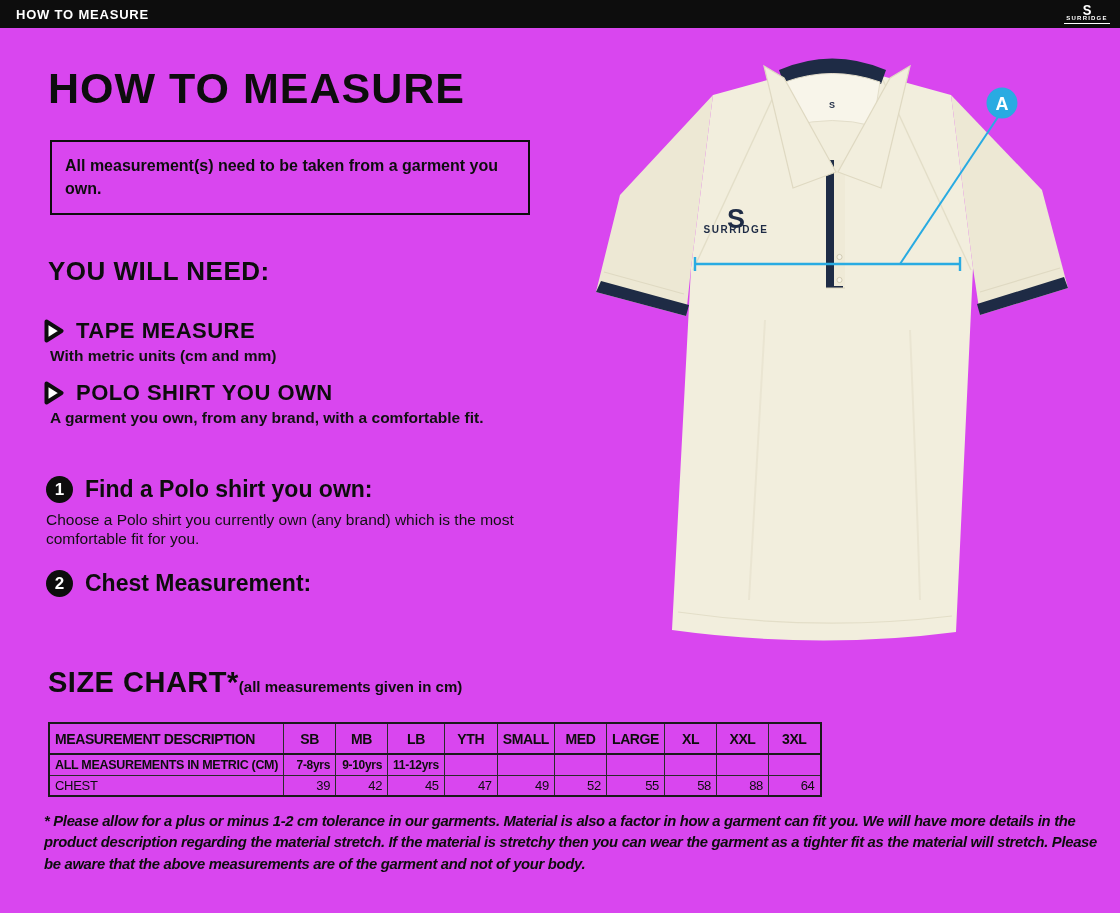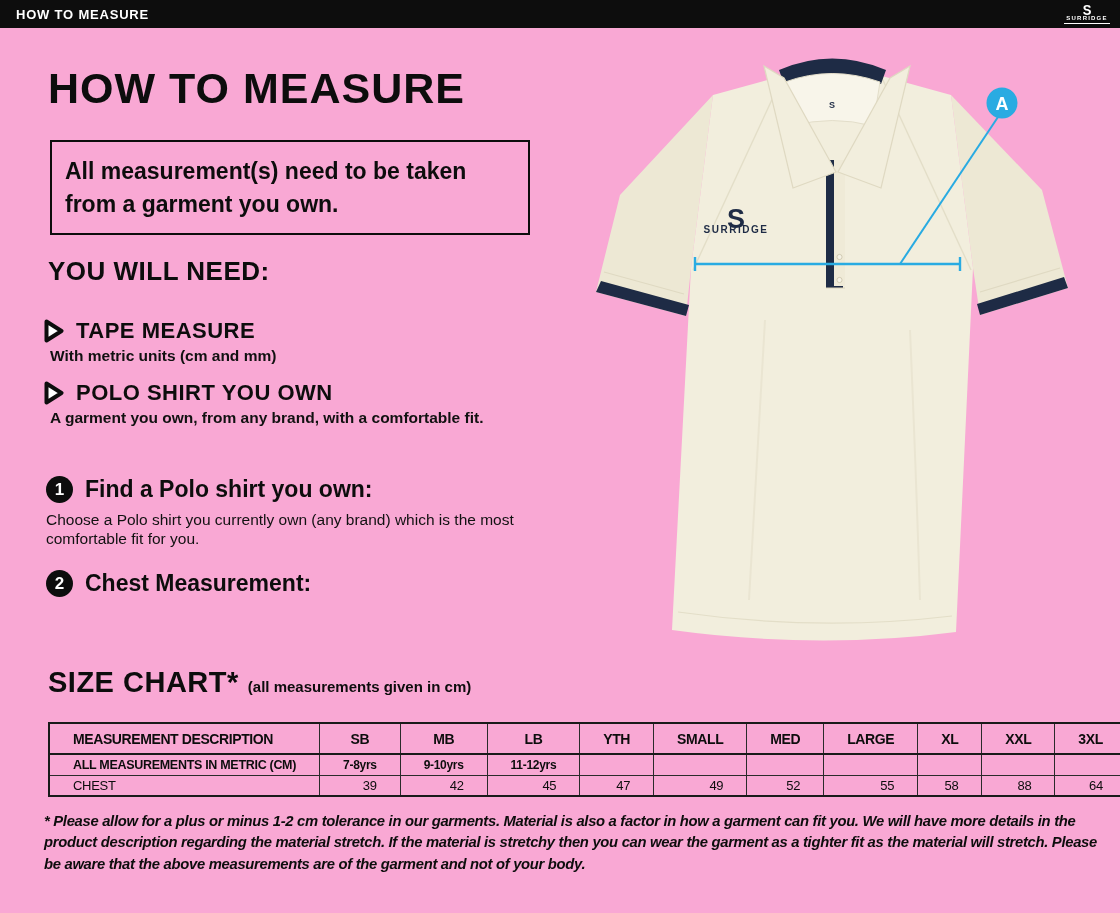--- a/index.html
+++ b/index.html
@@ -1,52 +1,52 @@
 <!DOCTYPE html>
 <html><head>
 <meta charset="utf-8">
 <style>
   html,body{margin:0;padding:0;background:#fff;}
   body{font-family:"Liberation Sans",sans-serif;-webkit-font-smoothing:antialiased;}
-  #canvas{position:relative;width:1120px;height:913px;background:#f9a8d4;overflow:hidden;}
+  #canvas{position:relative;width:1120px;height:913px;background:#d946ef;overflow:hidden;}
 
   
   .topbar{position:absolute;left:0;top:0;width:1120px;height:28px;background:#0d0d0d;display:flex;align-items:center;}
   .topbar-title{color:#fff;font-size:13px;font-weight:bold;letter-spacing:.8px;margin-left:16px;}
   .topbar-logo{position:absolute;right:8px;top:2px;width:50px;height:24px;display:flex;flex-direction:column;align-items:center;justify-content:center;}
   .topbar-logo .s-glyph{color:#fff;font-size:13px;font-weight:bold;line-height:11px;transform:scaleY(1.15);}
   .topbar-logo .brand-word{color:#fff;font-size:6px;font-weight:bold;letter-spacing:1.2px;line-height:7px;}
   .topbar-logo .brand-rule{width:46px;height:1px;background:#fff;margin-top:1px;}
 
   
   .h1{position:absolute;left:48px;top:64px;font-size:43px;font-weight:bold;letter-spacing:1px;color:#0d0d0d;}
   .notice-box{position:absolute;left:50px;top:140px;width:450px;border:2px solid #0d0d0d;padding:13px 13px;
-              font-size:23px;font-weight:bold;line-height:1.42;color:#0d0d0d;}
+              font-size:16px;font-weight:bold;line-height:1.42;color:#0d0d0d;}
   .h2{position:absolute;left:48px;top:256px;font-size:26px;font-weight:bold;letter-spacing:.5px;color:#0d0d0d;}
 
   .need-item{position:absolute;left:44px;}
   .need-head{display:flex;align-items:center;gap:12px;}
   .tri-icon{width:20px;height:24px;flex:0 0 auto;}
   .need-label{font-size:22px;font-weight:bold;letter-spacing:.5px;color:#0d0d0d;}
   .need-desc{font-size:15.5px;font-weight:bold;color:#111;margin-top:3px;margin-left:6px;}
 
   .step{position:absolute;left:46px;width:560px;}
   .step-head{display:flex;align-items:center;gap:12px;}
   .step-num{width:27px;height:27px;border-radius:50%;background:#0d0d0d;color:#fff;font-size:17px;font-weight:bold;
             display:flex;align-items:center;justify-content:center;flex:0 0 auto;}
   .step-title{font-size:23px;font-weight:bold;color:#0d0d0d;}
   .step-desc{font-size:15.5px;font-weight:normal;color:#111;line-height:1.25;margin-top:7px;width:545px;}
 
-  .size-chart-head{position:absolute;left:48px;top:666px;display:flex;align-items:baseline;gap:9px;text-align:center;}
+  .size-chart-head{position:absolute;left:48px;top:666px;display:flex;align-items:baseline;gap:0;text-align:center;}
   .h3{font-size:29px;font-weight:bold;letter-spacing:.5px;color:#0d0d0d;}
   .h3-sub{font-size:15px;font-weight:bold;color:#0d0d0d;}
 
   table.size-chart{position:absolute;left:48px;top:722px;border-collapse:collapse;table-layout:fixed;
                    font-family:"Liberation Sans",sans-serif;color:#0d0d0d;}
-  table.size-chart th,table.size-chart td{border:1px solid #2b2b2b;padding:0 23px;white-space:nowrap;overflow:hidden;}
+  table.size-chart th,table.size-chart td{border:1px solid #2b2b2b;padding:0 5px;white-space:nowrap;overflow:hidden;}
   table.size-chart{border:2px solid #1a1a1a;}
   table.size-chart thead th{height:29px;font-size:14px;font-weight:bold;letter-spacing:-.4px;border-bottom:2px solid #1a1a1a;}
   table.size-chart tbody tr{height:21px;}
   table.size-chart .lbl{text-align:left;}
   table.size-chart td{text-align:right;font-size:12.5px;letter-spacing:-.3px;}
   table.size-chart tbody tr.metric td{font-weight:bold;font-size:12px;}
   table.size-chart tbody tr.metric td.lbl{font-size:12.5px;}
   table.size-chart tbody tr.chest td{font-weight:normal;font-size:13px;}
 
   .footnote{position:absolute;left:44px;top:811px;width:1064px;font-size:14.8px;font-weight:bold;font-style:italic;

